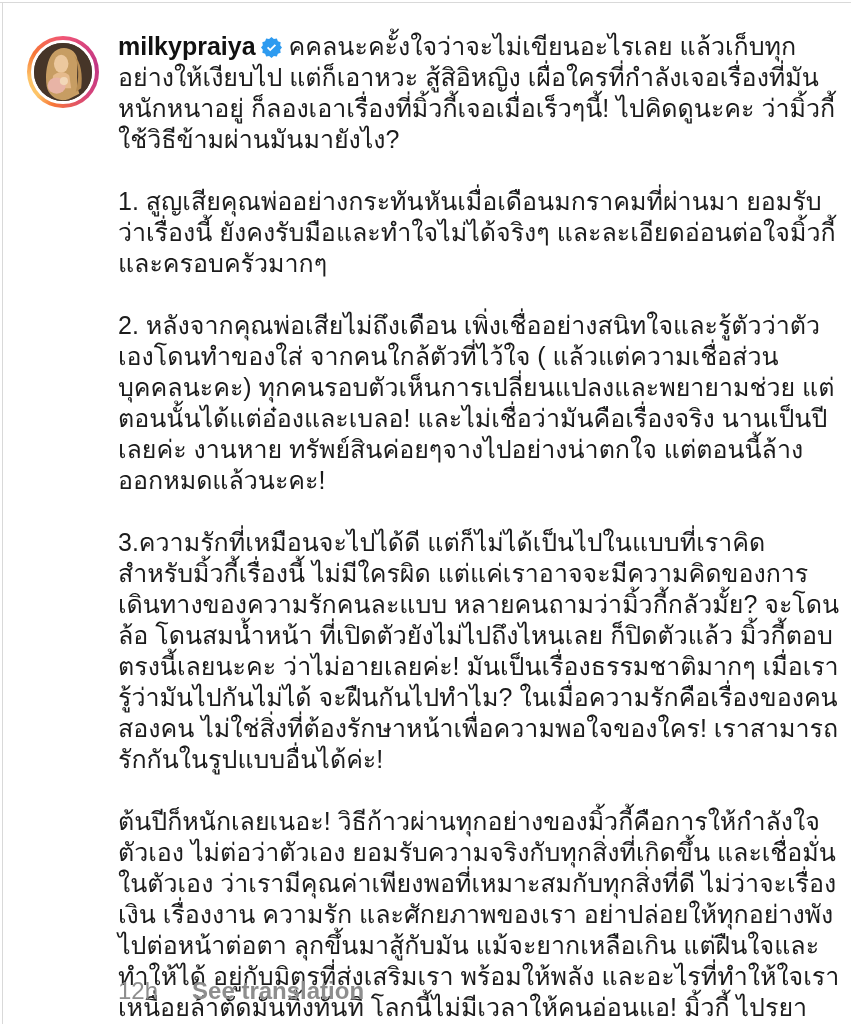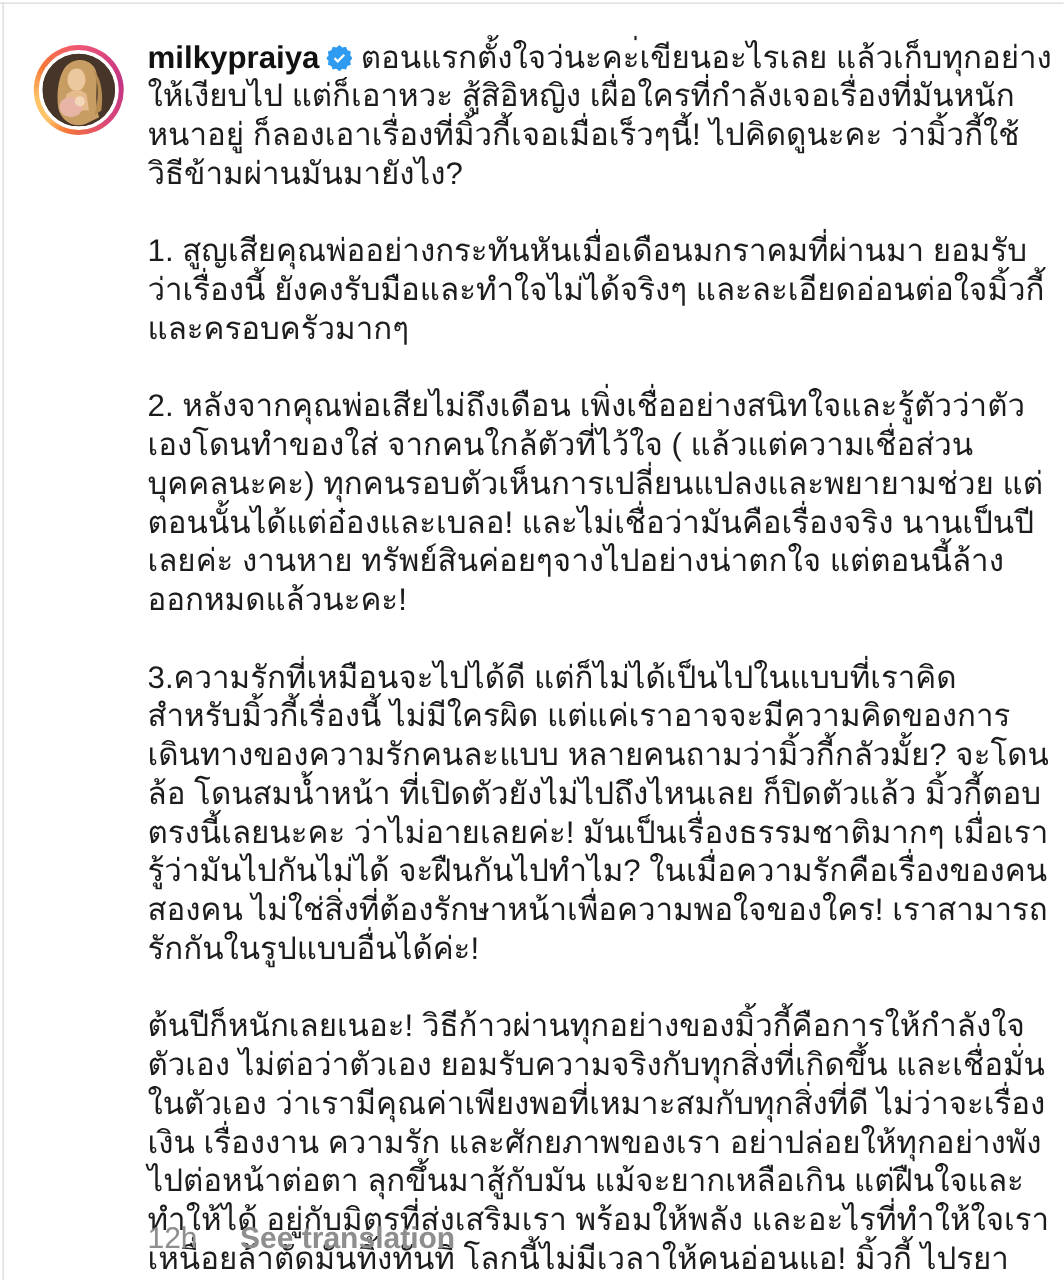--- a/index.html
+++ b/index.html
@@ -107,21 +107,21 @@
       <ellipse cx="33" cy="42" rx="4.5" ry="4.5" fill="#f2d7b8"></ellipse>
     </svg>
   </div>
 </div>
 
 <div class="caption">
   <p>
     <span class="username">milkypraiya</span><span class="badge"><svg viewBox="0 0 24 24" width="21" height="21">
       <path fill="#2e9bf0" d="M12 0l2.7 2.2 3.4-.6 1.2 3.2 3.2 1.2-.6 3.4L24 12l-2.1 2.6.6 3.4-3.2 1.2-1.2 3.2-3.4-.6L12 24l-2.7-2.2-3.4.6-1.2-3.2-3.2-1.2.6-3.4L0 12l2.1-2.6-.6-3.4 3.2-1.2 1.2-3.2 3.4.6z"></path>
       <path fill="#ffffff" d="M10.5 16.4l-3.7-3.7 1.5-1.5 2.2 2.2 5.2-5.2 1.5 1.5z"></path>
-    </svg></span><span>ตอนแรกตั้งใจว่นะคะ่เขียนอะไรเลย แล้วเก็บทุกอย่างให้เงียบไป แต่ก็เอาหวะ สู้สิอิหญิง เผื่อใครที่กำลังเจอเรื่องที่มันหนักหนาอยู่ ก็ลองเอาเรื่องที่มิ้วกี้เจอเมื่อเร็วๆนี้! ไปคิดดูนะคะ ว่ามิ้วกี้ใช้วิธีข้ามผ่านมันมายังไง?</span>
+    </svg></span><span>คคลนะคะั้งใจว่าจะไม่เขียนอะไรเลย แล้วเก็บทุกอย่างให้เงียบไป แต่ก็เอาหวะ สู้สิอิหญิง เผื่อใครที่กำลังเจอเรื่องที่มันหนักหนาอยู่ ก็ลองเอาเรื่องที่มิ้วกี้เจอเมื่อเร็วๆนี้! ไปคิดดูนะคะ ว่ามิ้วกี้ใช้วิธีข้ามผ่านมันมายังไง?</span>
   </p>
   <p>1. สูญเสียคุณพ่ออย่างกระทันหันเมื่อเดือนมกราคมที่ผ่านมา ยอมรับว่าเรื่องนี้ ยังคงรับมือและทำใจไม่ได้จริงๆ และละเอียดอ่อนต่อใจมิ้วกี้และครอบครัวมากๆ</p>
   <p>2. หลังจากคุณพ่อเสียไม่ถึงเดือน เพิ่งเชื่ออย่างสนิทใจและรู้ตัวว่าตัวเองโดนทำของใส่ จากคนใกล้ตัวที่ไว้ใจ ( แล้วแต่ความเชื่อส่วนบุคคลนะคะ) ทุกคนรอบตัวเห็นการเปลี่ยนแปลงและพยายามช่วย แต่ตอนนั้นได้แต่อ๋องและเบลอ! และไม่เชื่อว่ามันคือเรื่องจริง นานเป็นปีเลยค่ะ งานหาย ทรัพย์สินค่อยๆจางไปอย่างน่าตกใจ แต่ตอนนี้ล้างออกหมดแล้วนะคะ!</p>
   <p>3.ความรักที่เหมือนจะไปได้ดี แต่ก็ไม่ได้เป็นไปในแบบที่เราคิด สำหรับมิ้วกี้เรื่องนี้ ไม่มีใครผิด แต่แค่เราอาจจะมีความคิดของการเดินทางของความรักคนละแบบ หลายคนถามว่ามิ้วกี้กลัวมั้ย? จะโดนล้อ โดนสมน้ำหน้า ที่เปิดตัวยังไม่ไปถึงไหนเลย ก็ปิดตัวแล้ว มิ้วกี้ตอบตรงนี้เลยนะคะ ว่าไม่อายเลยค่ะ! มันเป็นเรื่องธรรมชาติมากๆ เมื่อเรารู้ว่ามันไปกันไม่ได้ จะฝืนกันไปทำไม? ในเมื่อความรักคือเรื่องของคนสองคน ไม่ใช่สิ่งที่ต้องรักษาหน้าเพื่อความพอใจของใคร! เราสามารถรักกันในรูปแบบอื่นได้ค่ะ!</p>
   <p>ต้นปีก็หนักเลยเนอะ! วิธีก้าวผ่านทุกอย่างของมิ้วกี้คือการให้กำลังใจตัวเอง ไม่ต่อว่าตัวเอง ยอมรับความจริงกับทุกสิ่งที่เกิดขึ้น และเชื่อมั่นในตัวเอง ว่าเรามีคุณค่าเพียงพอที่เหมาะสมกับทุกสิ่งที่ดี ไม่ว่าจะเรื่องเงิน เรื่องงาน ความรัก และศักยภาพของเรา อย่าปล่อยให้ทุกอย่างพังไปต่อหน้าต่อตา ลุกขึ้นมาสู้กับมัน แม้จะยากเหลือเกิน แต่ฝืนใจและทำให้ได้ อยู่กับมิตรที่ส่งเสริมเรา พร้อมให้พลัง และอะไรที่ทำให้ใจเราเหนื่อยล้าตัดมันทิ้งทันที โลกนี้ไม่มีเวลาให้คนอ่อนแอ! มิ้วกี้ ไปรยา</p>
 </div>
 
 <div class="footer">
   <span>12h</span>
   <button class="see-translation">See translation</button>

